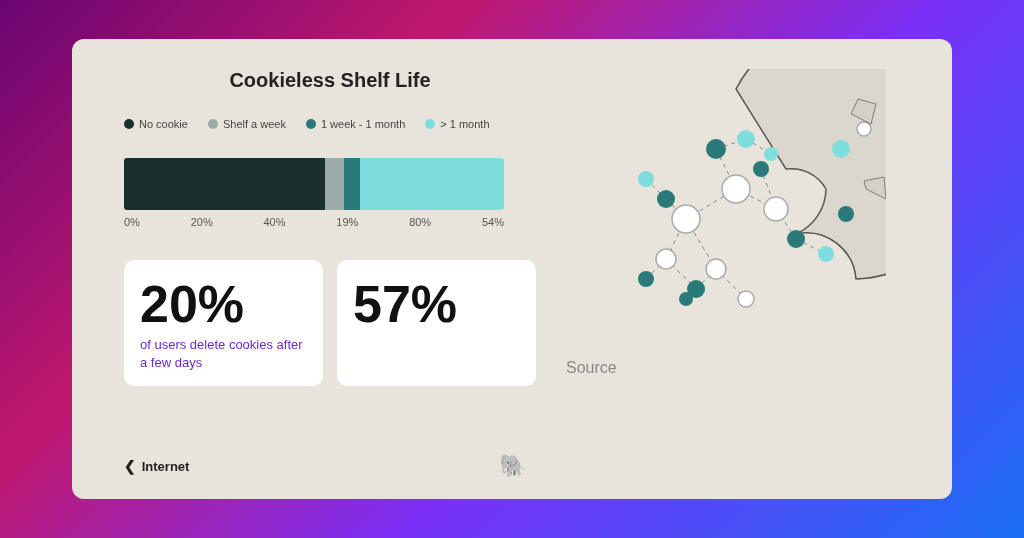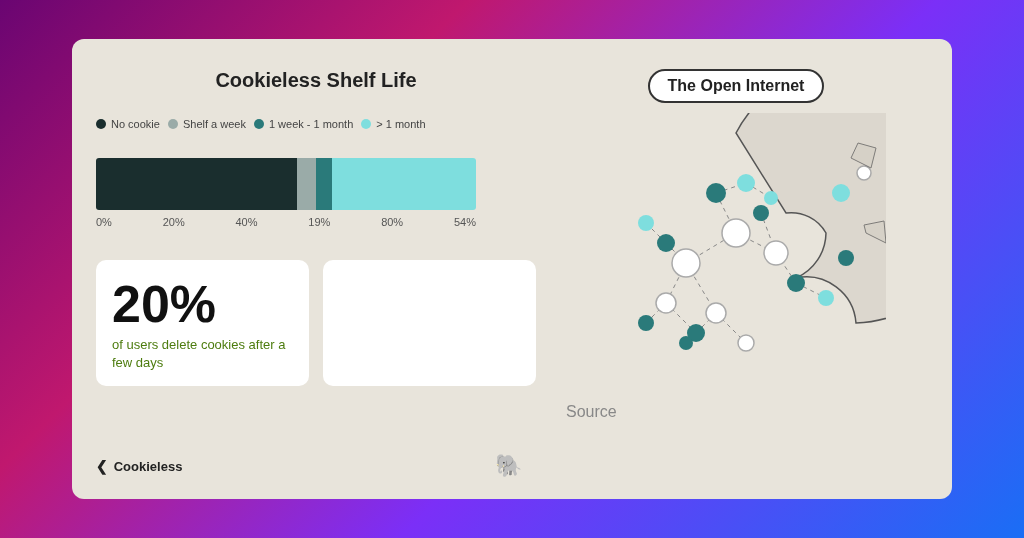--- a/index.html
+++ b/index.html
@@ -11,21 +11,21 @@
       display: flex;
       align-items: center;
       justify-content: center;
       font-family: -apple-system, BlinkMacSystemFont, 'Segoe UI', sans-serif;
     }
     .slide {
       width: 880px;
       height: 460px;
       background: #e8e4db;
       border-radius: 12px;
-      padding: 30px 36px 20px 24px;
+      padding: 30px 36px 20px 52px;
       position: relative;
       display: flex;
       flex-direction: column;
     }
     .slide-content {
       display: flex;
       flex: 1;
       gap: 20px;
     }
     .left-panel {
@@ -43,21 +43,21 @@
     }
     .chart-title {
       font-size: 20px;
       font-weight: 700;
       color: #222;
       text-align: center;
       margin-bottom: 10px;
     }
     .legend {
       display: flex;
-      gap: 8px;
+      gap: 20px;
       font-size: 11px;
       color: #444;
       margin-bottom: 12px;
       flex-wrap: wrap;
     }
     .legend-item {
       display: flex;
       align-items: center;
       gap: 5px;
     }
@@ -103,21 +103,21 @@
       gap: 6px;
     }
     .stat-number {
       font-size: 52px;
       font-weight: 800;
       color: #111;
       line-height: 1;
     }
     .stat-desc {
       font-size: 13px;
-      color: #4d7c0f;
+      color: #6d28d9;
       line-height: 1.4;
     }
     .open-internet-label {
       background: #fff;
       border: 2px solid #333;
       border-radius: 20px;
       padding: 6px 18px;
       font-size: 16px;
       font-weight: 600;
       color: #222;
@@ -194,26 +194,26 @@
           <span>54%</span>
         </div>
       </div>
 
       <div class="stats-row">
         <div class="stat-card">
           <div class="stat-number">20%</div>
           <div class="stat-desc">of users delete cookies after a few days</div>
         </div>
         <div class="stat-card">
+          <div class="stat-number">57%</div>
         </div>
       </div>
     </div>
 
     <div class="right-panel">
-      <div class="open-internet-label">The Open Internet</div>
 
       <svg class="cookie-svg" viewBox="0 0 300 300" xmlns="http://www.w3.org/2000/svg">
 
         <defs>
           <clipPath id="cookieBite">
             <path d="M150,20 
                      A130,130 0 1,1 270,210
                      A50,50 0 0,0 210,165
                      A50,50 0 0,0 240,120
                      A40,40 0 0,0 200,100
@@ -275,18 +275,18 @@
         <polygon points="280,120 300,130 298,108 278,112" fill="#d4cfc5" stroke="#555" stroke-width="1" opacity="0.7"></polygon>
       </svg>
 
       <div class="source-text" style="font-size:16px;color:#888;align-self:flex-start;margin-top:-10px;margin-left:10px;">Source</div>
     </div>
   </div>
 
   <div class="slide-footer">
     <div class="quantcast-logo">
       <span style="font-size:14px;">❮</span>
-      <span>Cookieless</span>
+      <span>Internet</span>
     </div>
     <div class="elephant-icon">🐘</div>
     <div style="width:80px;"></div>
   </div>
 </div>
 
 </body></html>

